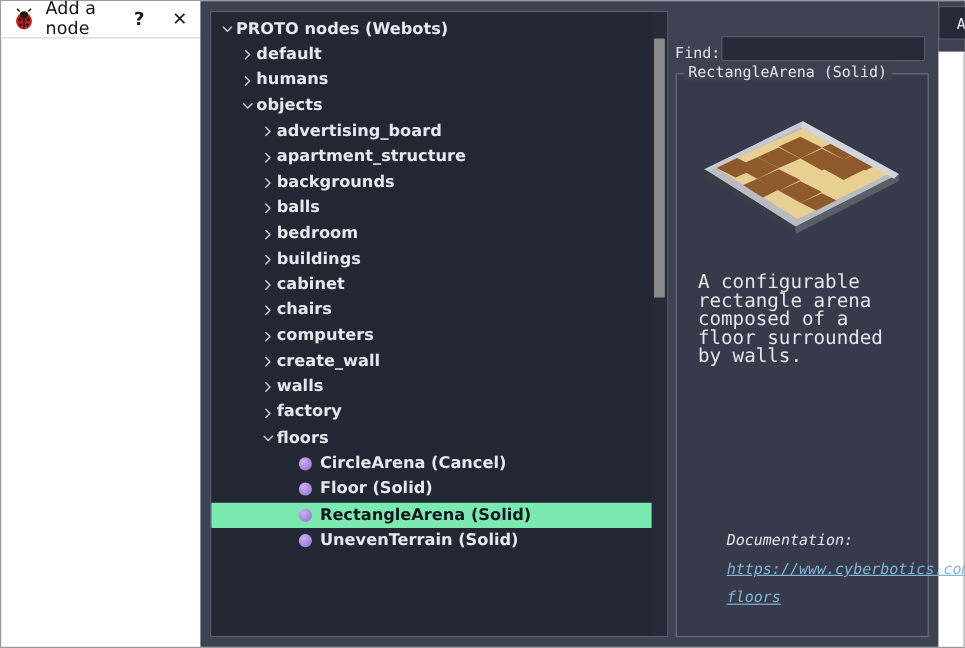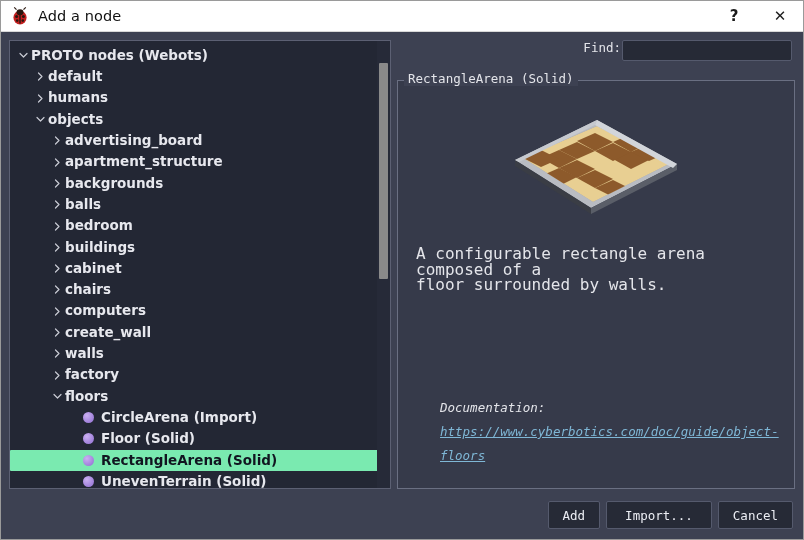--- a/index.html
+++ b/index.html
@@ -9,21 +9,20 @@
     font-family: "DejaVu Sans", sans-serif;
     background: #ffffff;
   }
 
   #app {
     position: relative;
     width: 804px; height: 540px;
     background: #ffffff;
     border: 1px solid #9a9a9a;
     display: flex;
-    flex-direction: column;
   }
 
   
   .titlebar {
     height: 31px;
     background: #ffffff;
     border-bottom: 1px solid #d8d8d8;
     display: flex;
     align-items: center;
     flex: 0 0 31px;
@@ -136,24 +135,25 @@
   
   .right-panel {
     flex: 1 1 auto;
     display: flex;
     flex-direction: column;
     position: relative;
   }
   .find-row {
     height: 30px;
     display: flex;
-    align-items: flex-start;
+    align-items: flex-end;
     justify-content: flex-end;
     padding-right: 3px;
     gap: 1px;
+    margin-top: 12px;
   }
   .find-label {
     font-family: "DejaVu Sans Mono", monospace;
     font-size: 12.5px;
     color: #e4e5ea;
   }
   .find-input {
     width: 170px; height: 21px;
     background: #262a36;
     border: 1px solid #555a6d;
@@ -412,21 +412,21 @@
             <span class="arrow">
               <svg width="9" height="7" viewBox="0 0 9 7">
                 <path d="M1 1.5 L4.5 5 L8 1.5" stroke="currentColor" stroke-width="1.2" fill="none" stroke-linecap="round" stroke-linejoin="round"></path>
               </svg>
             </span>
             <span class="tree-label">floors</span>
           </div>
           <div class="tree-row indent-3">
             <span class="arrow-spacer"></span>
             <span class="node-dot"></span>
-            <span class="tree-label">CircleArena (Import)</span>
+            <span class="tree-label">CircleArena (Cancel)</span>
           </div>
           <div class="tree-row indent-3">
             <span class="arrow-spacer"></span>
             <span class="node-dot"></span>
             <span class="tree-label">Floor (Solid)</span>
           </div>
           <div class="tree-row indent-3 selected">
             <span class="arrow-spacer"></span>
             <span class="node-dot"></span>
             <span class="tree-label">RectangleArena (Solid)</span>

